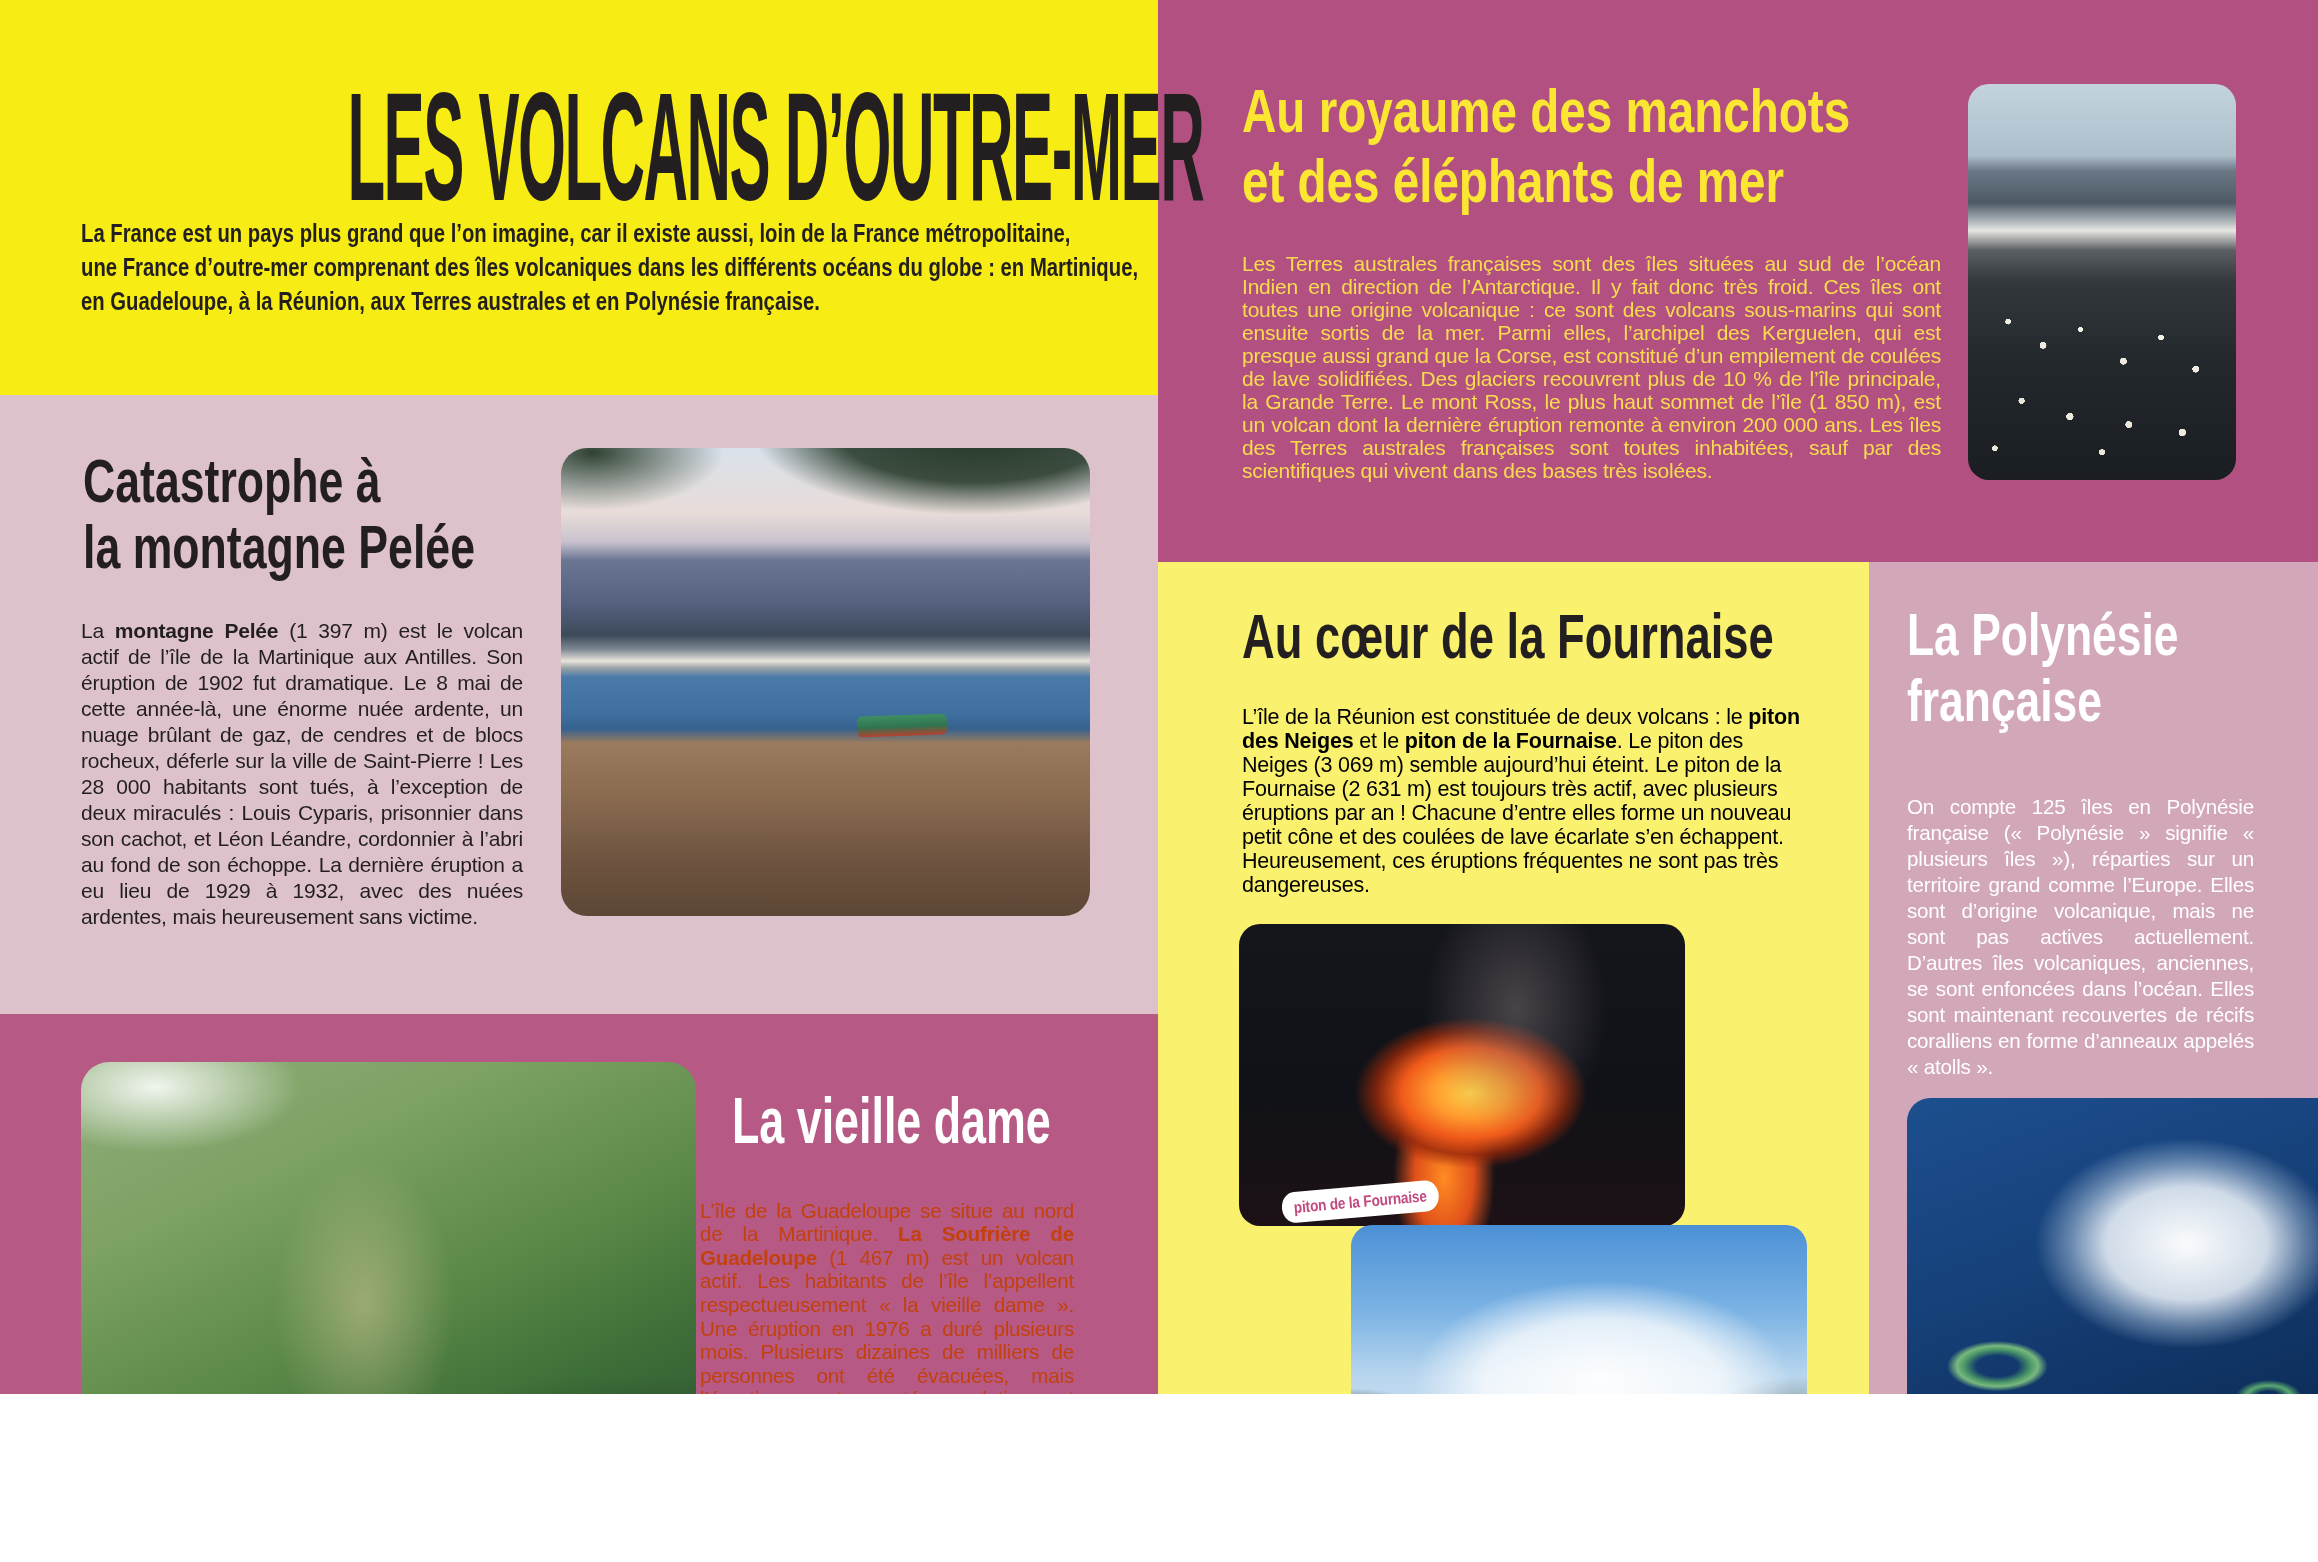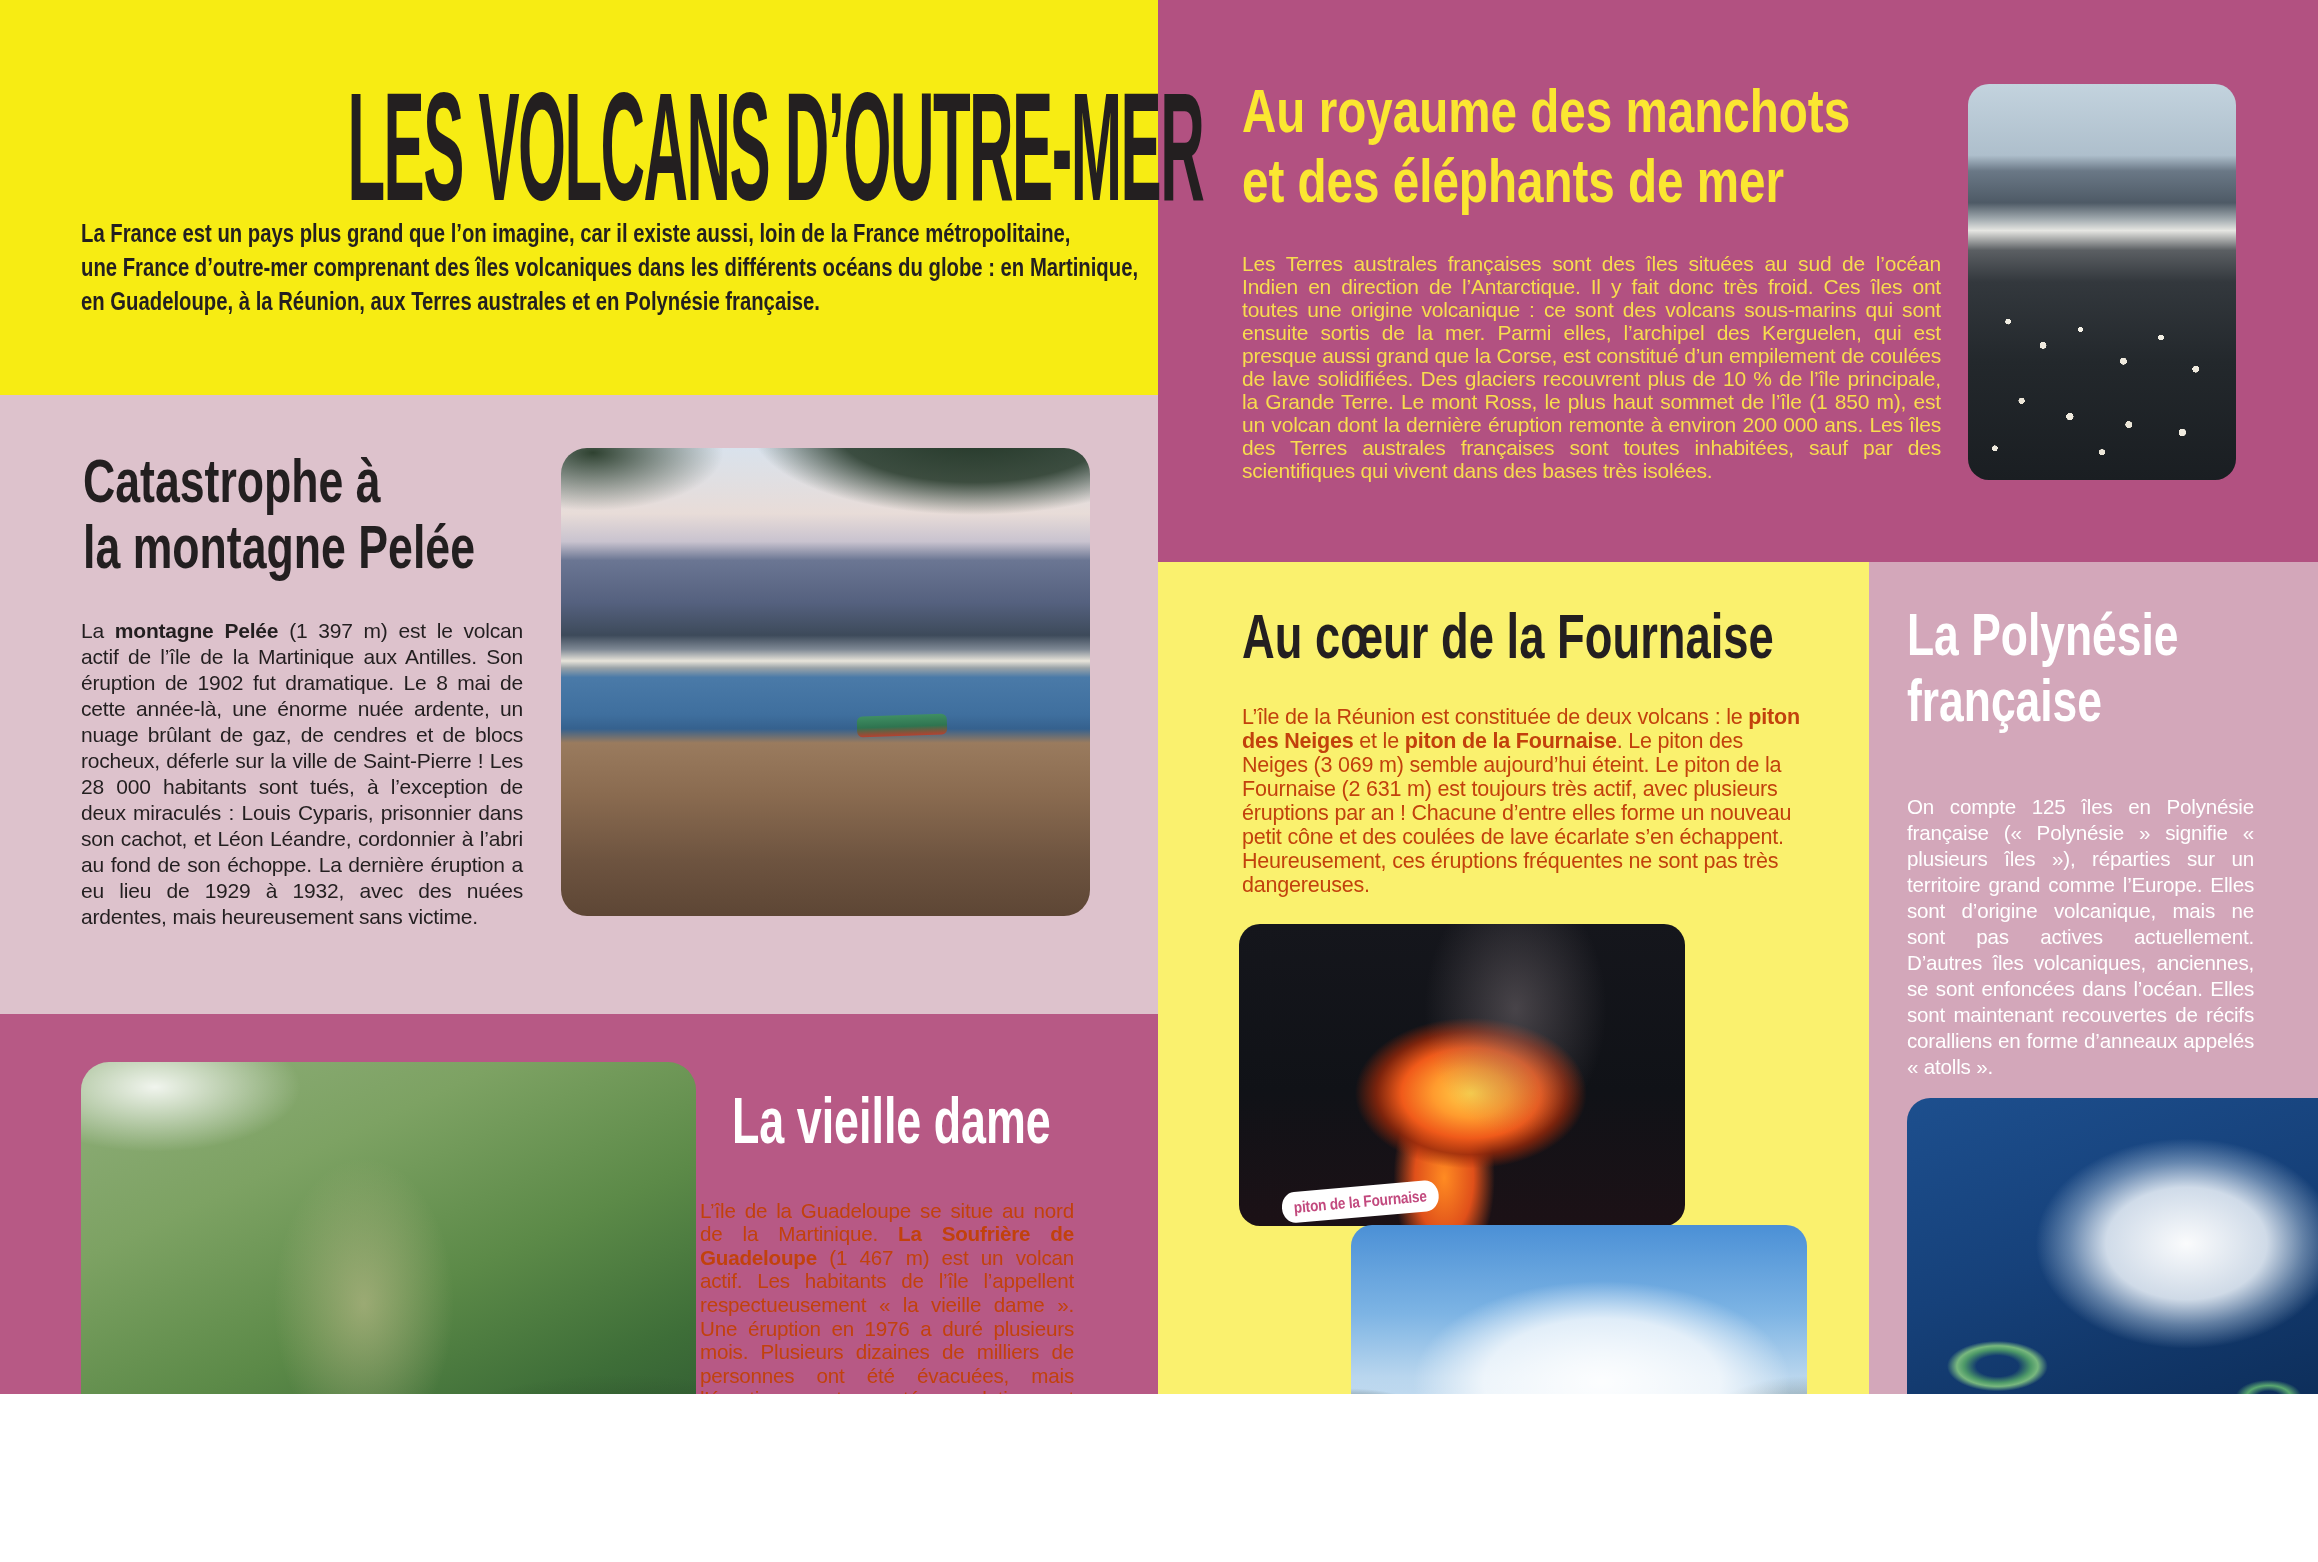--- a/index.html
+++ b/index.html
@@ -28,21 +28,21 @@
   .h-pelee{left:83px;top:448px;font-size:62px;line-height:66px;transform:scaleX(0.72);color:#231F20;}
   .h-vieille{left:732px;top:1089px;font-size:64px;line-height:65px;transform:scaleX(0.70);color:#FFFFFF;}
   .h-manchots{left:1242px;top:76px;font-size:61px;line-height:70px;transform:scaleX(0.78);color:#FBE731;}
   .h-fournaise{left:1242px;top:604px;font-size:63px;line-height:65px;transform:scaleX(0.72);color:#231F20;}
   .h-polynesie{left:1907px;top:602px;font-size:60px;line-height:66px;transform:scaleX(0.74);color:#FFFFFF;}
 
   .body-text{letter-spacing:-0.2px;}
   .t-pelee{left:81px;top:597px;width:442px;font-size:21px;line-height:26px;text-align:justify;color:#231F20;}
   .t-vieille{left:700px;top:1178px;width:374px;font-size:20.6px;line-height:23.6px;text-align:justify;color:#c2410c;}
   .t-manchots{left:1242px;top:223px;width:699px;font-size:21px;line-height:23px;text-align:justify;color:#F8DC4E;margin-top:29px;}
-  .t-fournaise{left:1242px;top:683px;width:568px;font-size:21.5px;line-height:24px;text-align:left;color:#c2410c;}
+  .t-fournaise{left:1242px;top:683px;width:568px;font-size:21.5px;line-height:24px;text-align:left;color:#000000;}
   .t-polynesie{left:1907px;top:748px;width:347px;font-size:20.6px;line-height:26px;text-align:justify;color:#FFFFFF;margin-top:46px;}
   .body-text b{font-weight:bold;}
 
   .page-num{font-weight:bold;font-size:31px;color:#FFFFFF;margin-top:16px;}
   .pn-left{left:44px;top:1476px;}
   .pn-right{left:2234px;top:1478px;}
 
   
   .photo{position:absolute;overflow:hidden;}
   .pelee-photo{left:561px;top:448px;width:529px;height:468px;border-radius:26px;

